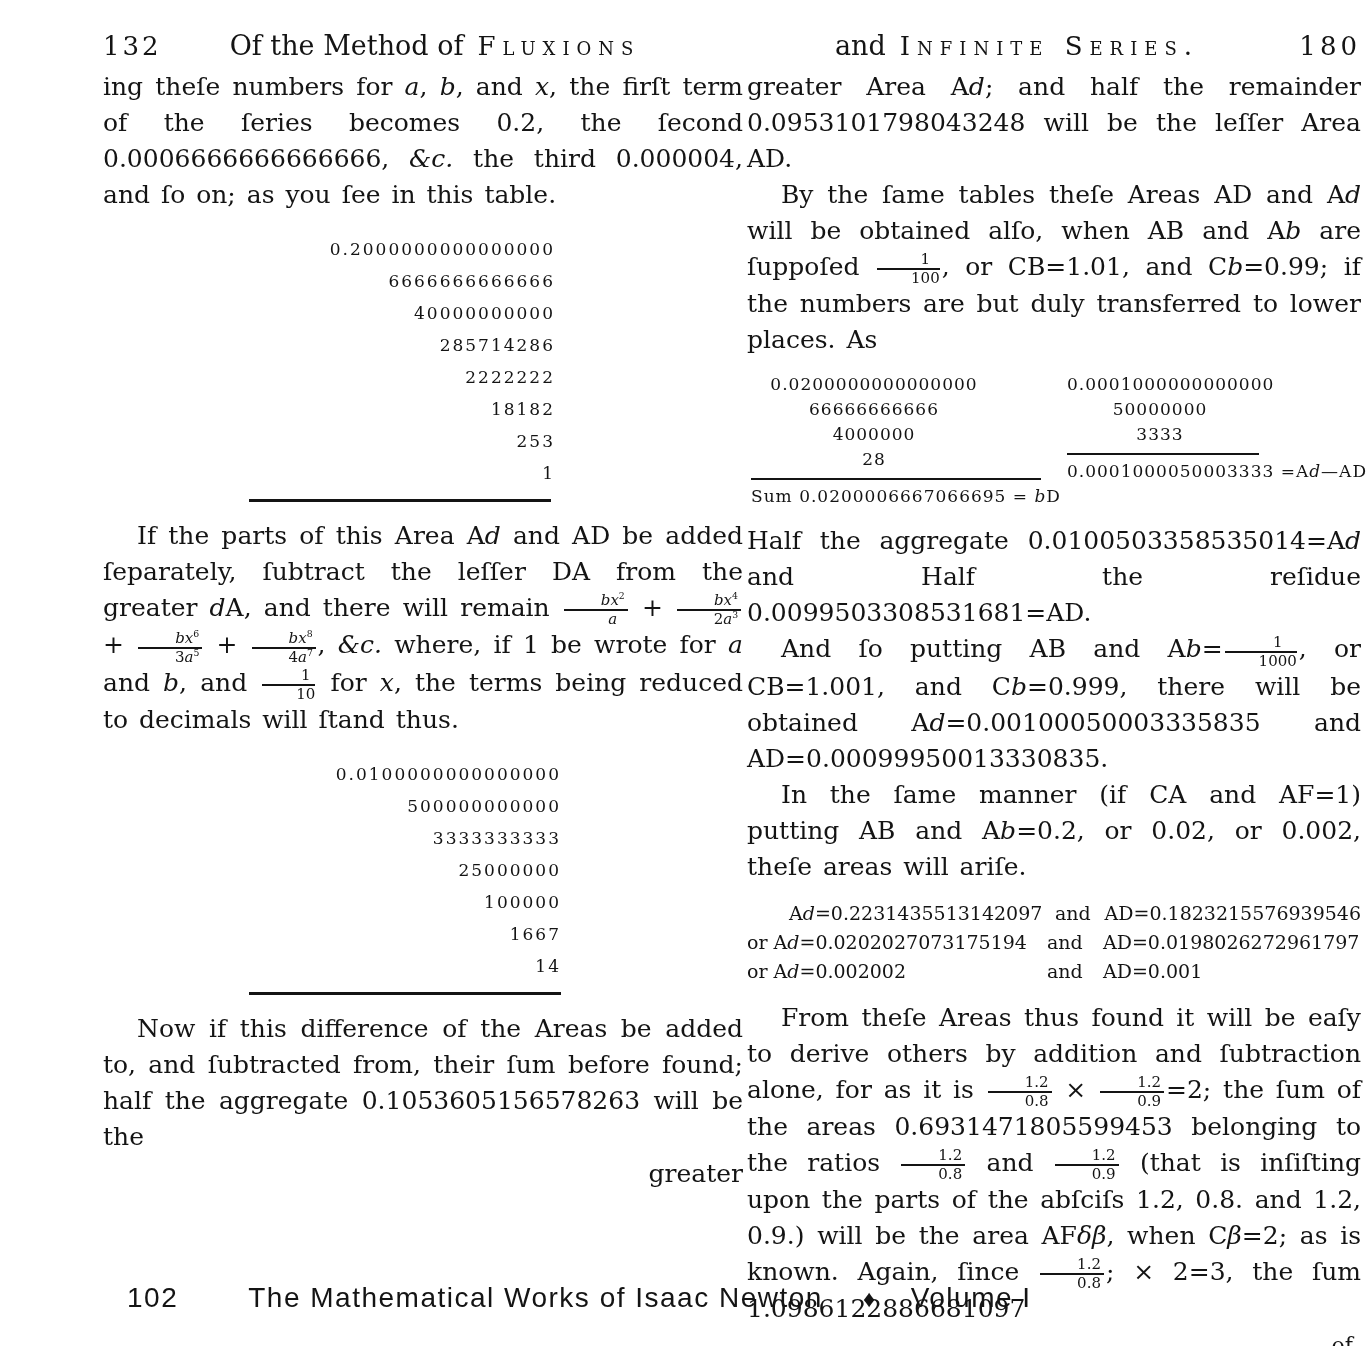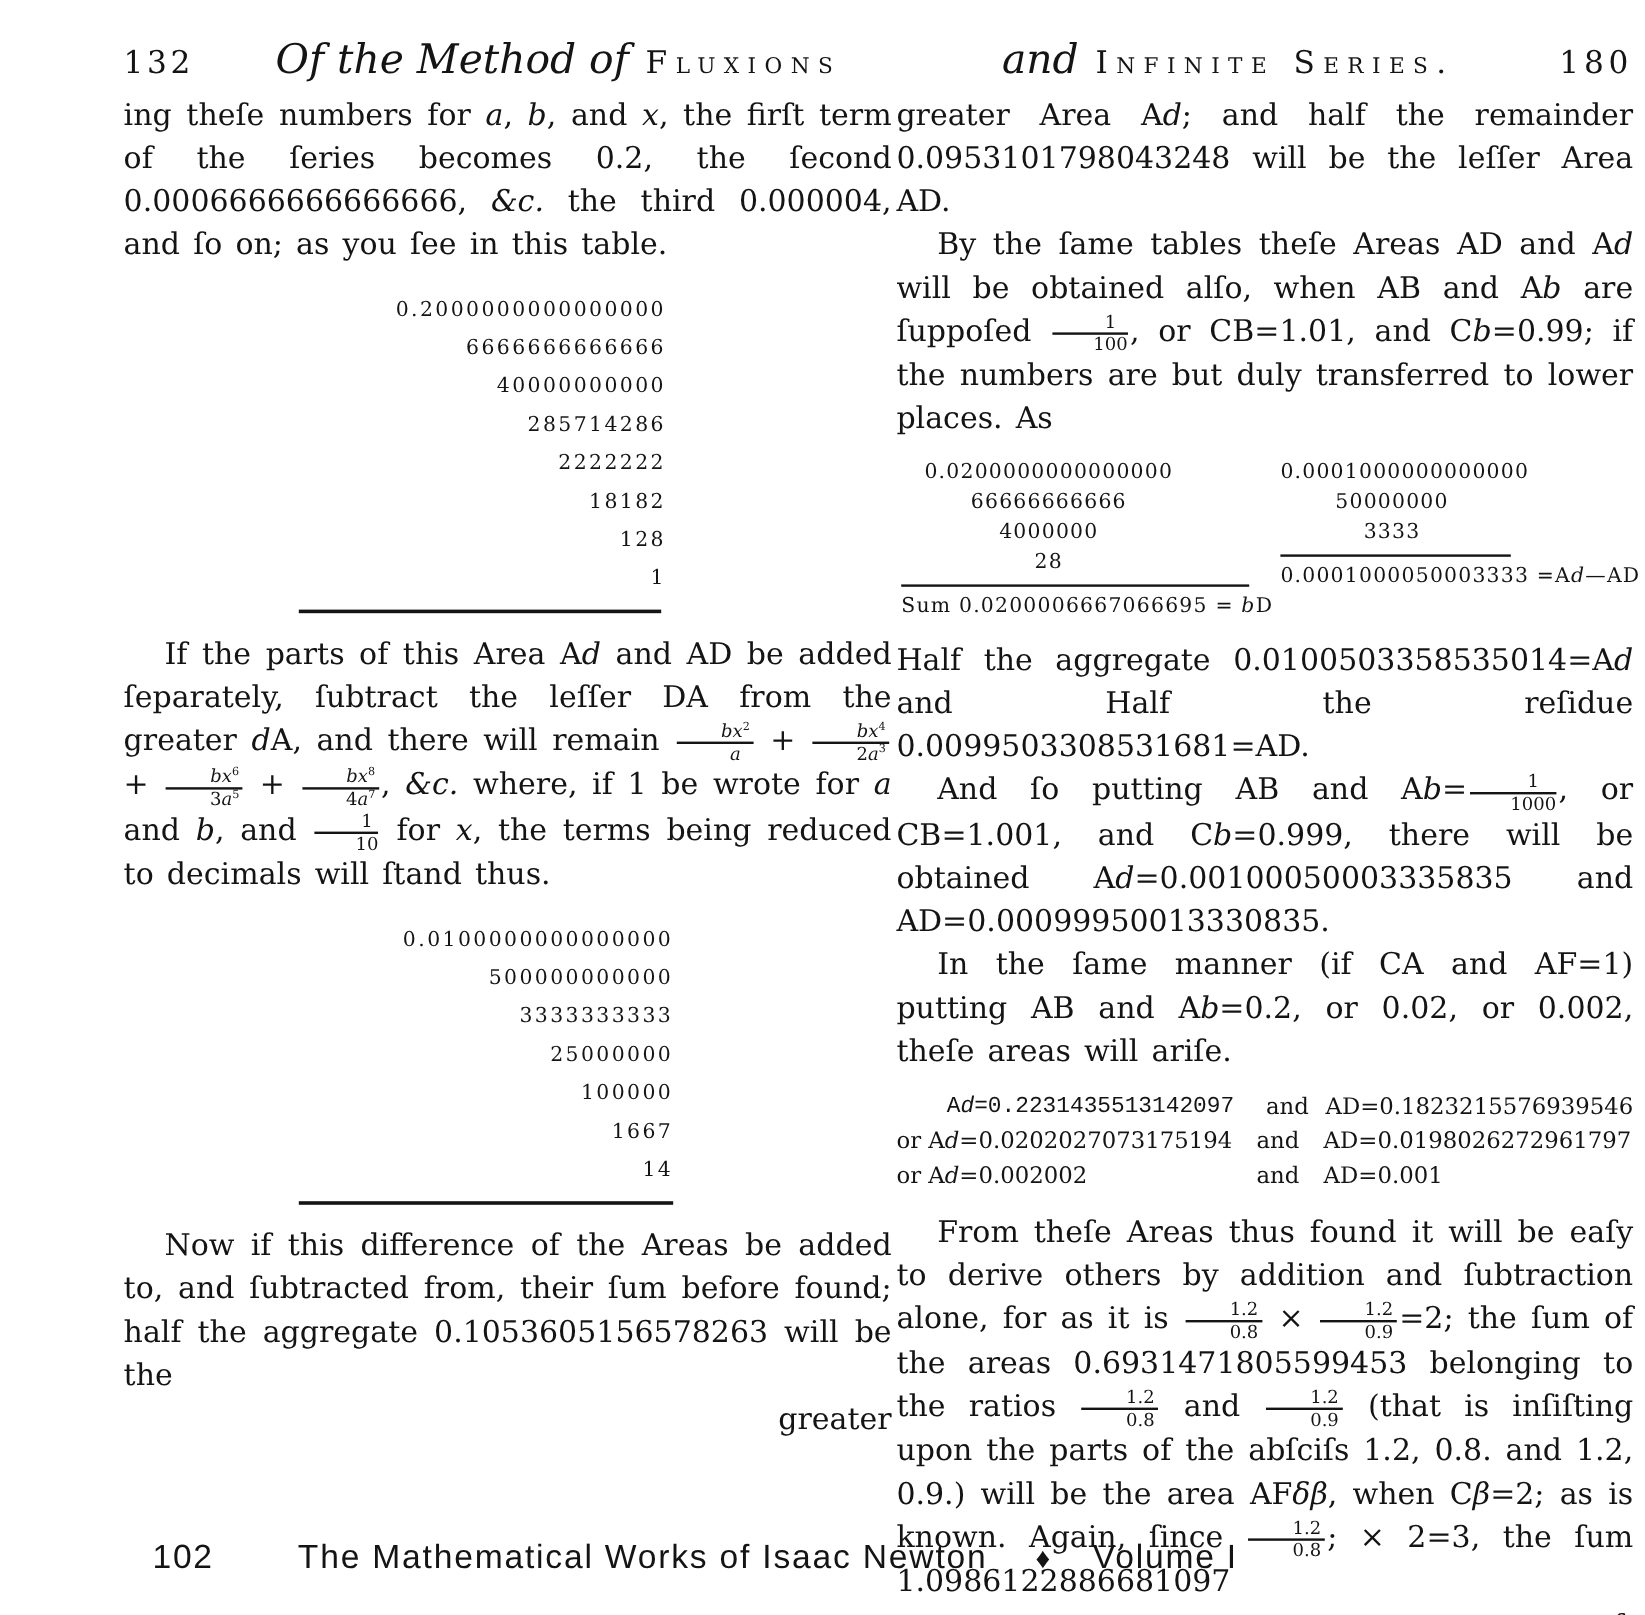--- a/index.html
+++ b/index.html
@@ -9,21 +9,21 @@
     font-family:"DejaVu Serif", serif;
     overflow:hidden;
   }
   .page{position:absolute;top:0;}
   #left-page{left:103px;width:640px;padding-top:30px;}
   #right-page{left:747px;width:614px;padding-top:30px;}
 
   .page-header{display:flex;align-items:baseline;font-size:27px;margin-bottom:8px;white-space:nowrap;}
   .page-header .pnum{font-size:26px;letter-spacing:3px;}
   #left-page .pnum{margin-right:68px;}
-  .hdr-italic{font-style:italic;font-size:34px;margin-right:14px;}
+  .hdr-italic{font-size:27px;margin-right:14px;}
   .hdr-caps{letter-spacing:7px;font-size:24px;font-variant:small-caps;font-size:26px;}
   #right-page .page-header{padding-left:88px;}
   #right-page .pnum{margin-left:auto;letter-spacing:4px;}
 
   .para{font-size:25px;line-height:36px;text-align:justify;word-spacing:3px;}
   .indent{text-indent:34px;}
 
   sup{font-size:0.62em;line-height:0;}
   .frac{display:inline-block;text-align:center;vertical-align:-0.55em;font-size:0.6em;line-height:1.0;margin:0 2px;}
   .frac .num{display:block;border-bottom:2px solid #141414;padding:0 3px 1px 3px;}
@@ -53,21 +53,21 @@
   .sum-row{white-space:nowrap;font-size:17px;line-height:26px;}
   #sub-bd{width:300px;margin-left:4px;}
   #sub-bd .rows{width:234px;margin-left:6px;}
   #sub-bd .t-rule{width:290px;margin-left:0;}
   #sub-ad{width:260px;margin-left:16px;}
   #sub-ad .rows{width:186px;margin-left:0;}
   #sub-ad .t-rule{width:192px;margin-left:0;}
 
   .results-block{margin:14px 0 14px 0;font-size:19px;}
   .results-block .rrow{display:flex;line-height:29px;white-space:nowrap;}
-  .results-block .rrow:first-child .rleft{padding-left:42px;font-family:Liberation Mono, monospace;}
+  .results-block .rrow:first-child .rleft{padding-left:42px;}
   .rleft{width:300px;}
   .rconj{width:56px;}
 
   #footer{
     position:absolute;left:127px;top:1282px;width:1100px;
     display:flex;align-items:baseline;white-space:nowrap;
     font-family:Liberation Sans, sans-serif;font-size:28px;letter-spacing:1.5px;
   }
   #footer .f-num{margin-right:70px;}
   #footer .f-diamond{margin:0 34px 0 40px;font-size:24px;}
@@ -85,21 +85,21 @@
   <div class="para">ing theſe numbers for <i>a</i>, <i>b</i>, and <i>x</i>, the firſt term of the ſeries becomes 0.2, the ſecond 0.0006666666666666, <i>&amp;c.</i> the third 0.000004, and ſo on; as you ſee in this table.</div>
 
   <div class="num-table" id="table-bd">
     <div class="rows">
         <div>0.2000000000000000</div>
         <div>6666666666666</div>
         <div>40000000000</div>
         <div>285714286</div>
         <div>2222222</div>
         <div>18182</div>
-        <div>128</div>
+        <div>253</div>
         <div>1</div>
       </div>
     <div class="t-rule"></div>
   </div>
 
   <div class="para indent">If the parts of this Area A<i>d</i> and AD be added ſeparately, ſubtract the leſſer DA from the greater <i>d</i>A, and there will remain <span class="frac"><span class="num"><i>bx</i><sup>2</sup></span><span class="den"><i>a</i></span></span> + <span class="frac"><span class="num"><i>bx</i><sup>4</sup></span><span class="den">2<i>a</i><sup>3</sup></span></span> + <span class="frac"><span class="num"><i>bx</i><sup>6</sup></span><span class="den">3<i>a</i><sup>5</sup></span></span> + <span class="frac"><span class="num"><i>bx</i><sup>8</sup></span><span class="den">4<i>a</i><sup>7</sup></span></span>, <i>&amp;c.</i> where, if 1 be wrote for <i>a</i> and <i>b</i>, and <span class="frac"><span class="num">1</span><span class="den">10</span></span> for <i>x</i>, the terms being reduced to decimals will ſtand thus.</div>
 
   <div class="num-table" id="table-ad">
     <div class="rows">
         <div>0.0100000000000000</div>

